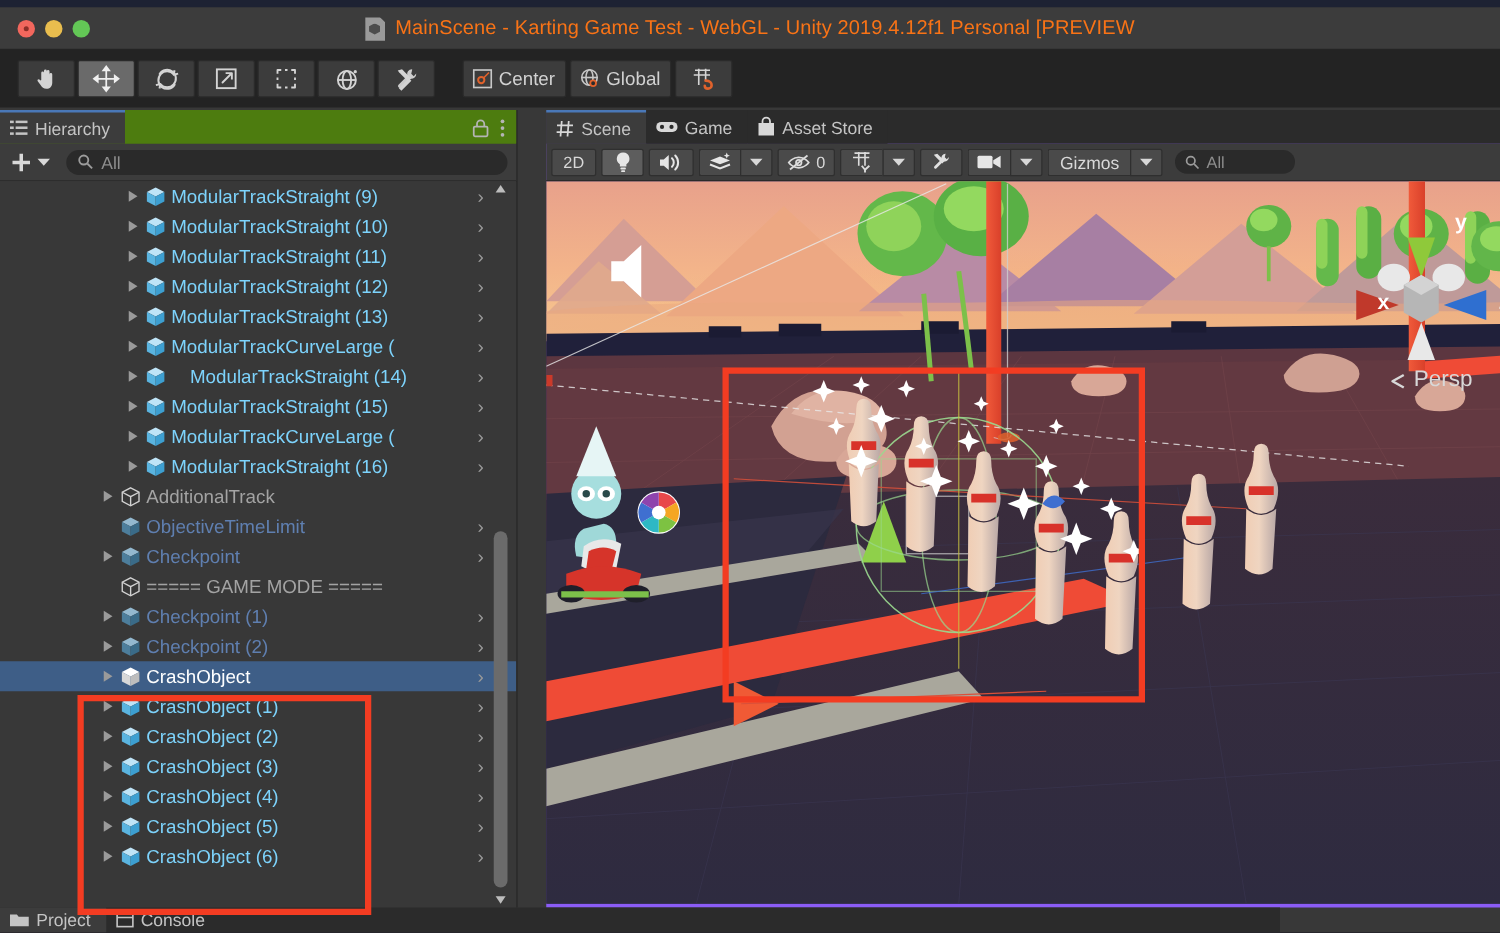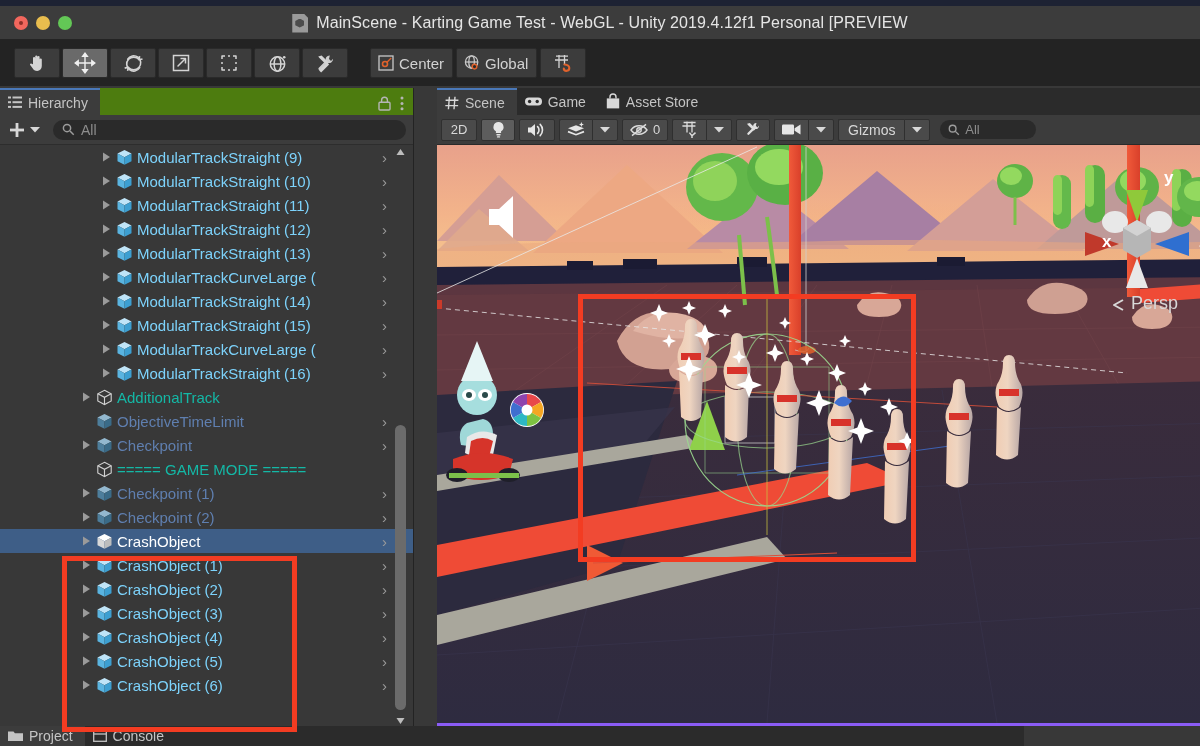--- a/index.html
+++ b/index.html
@@ -24,21 +24,21 @@
   .tl.red { background: #f2675d; }
   .tl.red::after { content:""; display:block; width:4px;height:4px;border-radius:50%;background:#8d2f28;margin:5px auto; }
   .tl.yellow { background: #e9bd4e; }
   .tl.green { background: #63c756; }
   .title-wrap {
     position: absolute; left: 0; right: 0; top: 0; height: 34px;
     display: flex; align-items: center; justify-content: center; gap: 8px;
     pointer-events: none;
   }
   .title-text {
-    color: #e5e5e5; font-size: 16px; letter-spacing: .1px; white-space: nowrap;
+    color: #f97316; font-size: 16px; letter-spacing: .1px; white-space: nowrap;
   }
   .unity-doc-icon {
     width: 16px; height: 19px; background: #9a9a9a; position: relative; flex: none;
     clip-path: polygon(0 0, 72% 0, 100% 24%, 100% 100%, 0 100%);
   }
   .unity-doc-icon::after {
     content:""; position:absolute; left:3px; top:5px; width:9px; height:9px;
     background:#4c4c4c;
     clip-path: polygon(50% 0, 100% 27%, 100% 75%, 50% 100%, 0 75%, 0 27%);
   }
@@ -95,21 +95,21 @@
   .treeview { position:relative; height: 581px; overflow:hidden; background:#383838; }
   .row {
     position:relative; height:24px; display:flex; align-items:center;
     padding-left: 0; font-size:15px; white-space:nowrap;
   }
   .row.selected { background:#3e5e87; }
   .row .arrow {
     width:16px; display:flex; align-items:center; justify-content:center; flex:none;
   }
   .row .cube { width:20px; flex:none; display:flex; align-items:center; justify-content:center; }
-  .row .lbl { color:#14b8a6; }
+  .row .lbl { color:#a3a3a3; }
   .row.prefab .lbl { color:#7dd3fc; }
   .row.prefab-dim .lbl { color:#5f7fb0; }
   .row .chev { position:absolute; right:26px; color:#9a9a9a; font-size:15px; }
   .row.selected .lbl { color:#ffffff; }
 
   .vscroll {
     position:absolute; right:6px; top:0; width:13px; height:581px;
   }
   .vscroll .up, .vscroll .down { position:absolute; left:0; width:13px; height:13px; }
   .vscroll .thumb {
@@ -453,21 +453,21 @@
                 <path d="M1 0.6 L8 5 L1 9.4 Z"></path>
               </svg>
             </div>
             <div class="cube">
               <svg width="17" height="17" viewBox="0 0 17 17">
                 <path d="M8.5 1 L15.5 4.6 L8.5 8.2 L1.5 4.6 Z" fill="#bfe4f7"></path>
                 <path d="M1.5 4.6 L8.5 8.2 L8.5 15.8 L1.5 12.2 Z" fill="#5ab4e0"></path>
                 <path d="M15.5 4.6 L8.5 8.2 L8.5 15.8 L15.5 12.2 Z" fill="#3d9fd1"></path>
               </svg>
             </div>
-            <span class="lbl" style="margin-left: 3px;">ModularTrackStraight (14)</span>
+            <span class="lbl" style="margin-left: 18px;">ModularTrackStraight (14)</span>
             <span class="chev">›</span>
           </div>
           <div class="row prefab">
             <div style="width: 98px; flex: 0 0 auto;"></div>
             <div class="arrow">
               <svg width="9" height="10" viewBox="0 0 9 10" fill="#9a9a9a">
                 <path d="M1 0.6 L8 5 L1 9.4 Z"></path>
               </svg>
             </div>
             <div class="cube">

